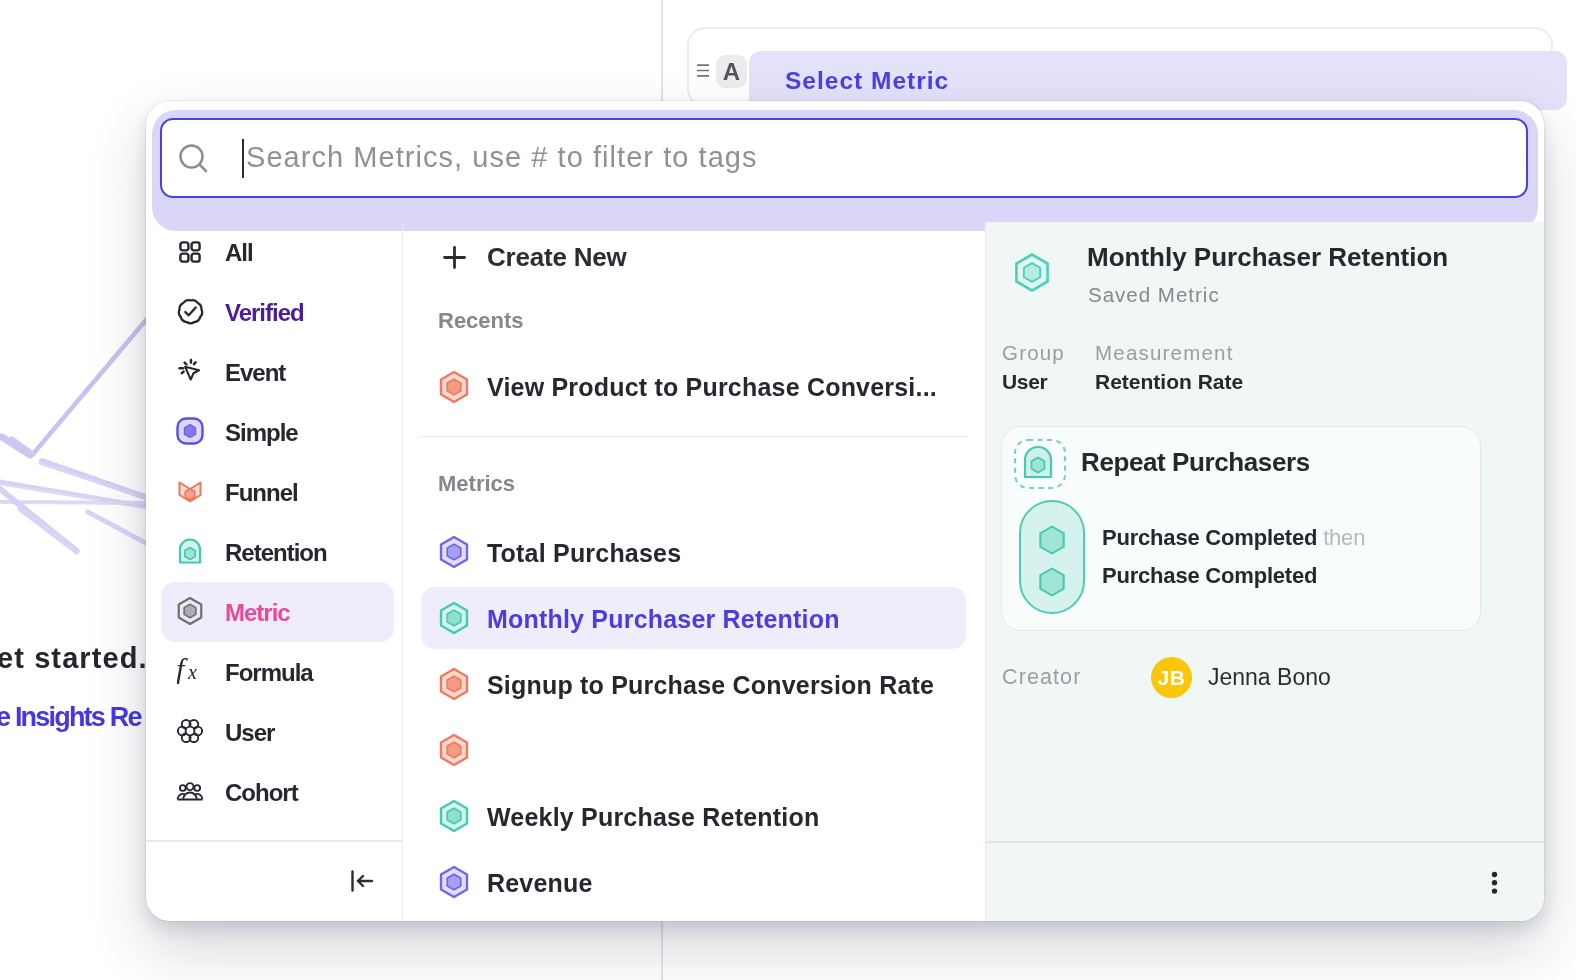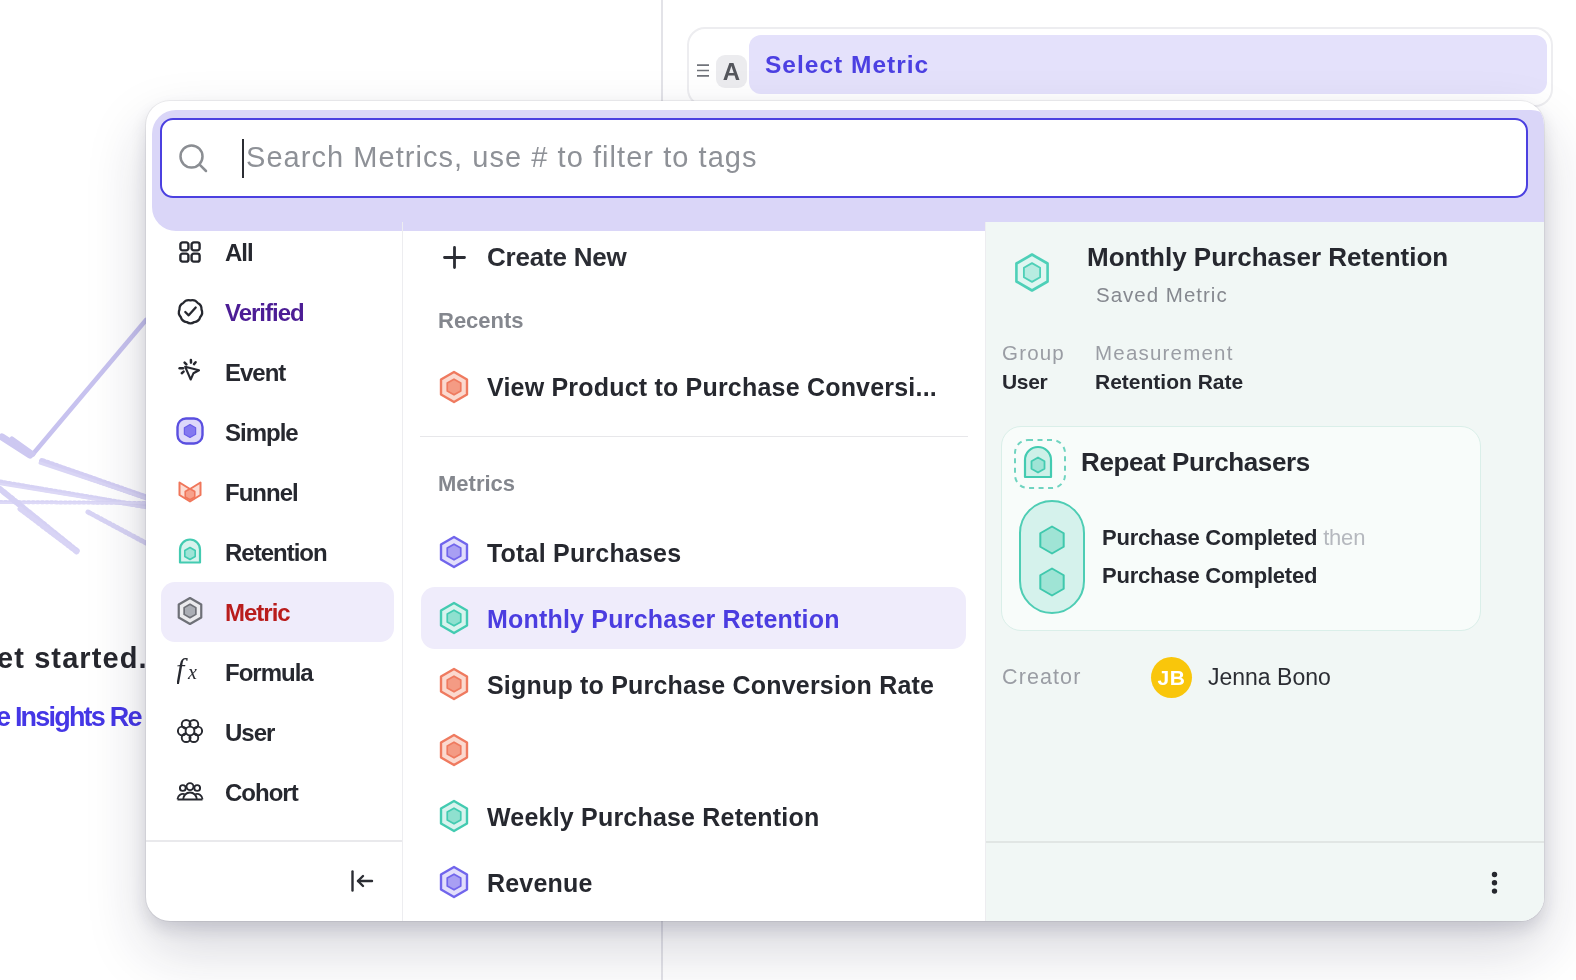--- a/index.html
+++ b/index.html
@@ -22,28 +22,28 @@
 <path d="M88,197 L146,228" stroke="#d8d4f5" stroke-width="5" stroke-linecap="round" stroke-dasharray="2 2.6"></path>
 </svg>
 <div class="abs" style="left:-3px;top:643px;font-size:29px;line-height:30px;font-weight:700;letter-spacing:1.1px;color:#26272e;">et started.</div>
 <div class="abs" style="left:-4px;top:703px;font-size:27px;line-height:28px;font-weight:700;letter-spacing:-1.8px;color:#4537e6;">e Insights Re</div>
 
 <div class="abs" style="left:687px;top:27px;width:866px;height:80px;background:#fff;border:2px solid #ededf0;border-radius:18px;box-sizing:border-box;">
   <svg class="abs" style="left:7px;top:34px;" width="14" height="15" viewBox="0 0 14 15" fill="none">
     <path d="M1,2.2 H13 M1,7.5 H13 M1,12.8 H13" stroke="#70737a" stroke-width="1.7"></path>
   </svg>
   <div class="abs" style="left:27px;top:26px;width:31px;height:33px;background:#ececef;border-radius:9px;color:#54565c;font-size:24px;font-weight:700;text-align:center;line-height:33px;">A</div>
-  <div class="abs" style="left:60px;top:6px;width:798px;height:59px;background:#e4e1fb;border-radius:12px;">
+  <div class="abs" style="left:60px;top:22px;width:798px;height:59px;background:#e4e1fb;border-radius:12px;padding-left:20px;">
     <div style="margin-left:16px;line-height:59px;font-size:24.5px;font-weight:700;letter-spacing:1px;color:#4c40e2;">Select Metric</div>
   </div>
 </div>
 
 <div class="abs" style="left:146px;top:101px;width:1398px;height:820px;background:#fff;border-radius:24px;overflow:hidden;box-shadow:0 0 0 1px rgba(20,20,40,.06),0 8px 16px rgba(30,30,60,.13),0 28px 60px rgba(30,30,60,.18);">
 
-  <div class="abs" style="left:6px;top:9px;width:1386px;height:121px;background:#dad6f8;border-radius:24px;padding-left:17px;">
+  <div class="abs" style="left:6px;top:9px;width:1386px;height:121px;background:#dad6f8;border-radius:24px;">
     <div class="abs" style="left:8px;top:7.5px;width:1368px;height:80px;background:#fff;border:2.5px solid #4b40e0;border-radius:13px;box-sizing:border-box;">
       <svg class="abs" style="left:16px;top:23px;" width="31" height="31" viewBox="0 0 31 31" fill="none">
         <circle cx="13.5" cy="13.5" r="11" stroke="#8b8e93" stroke-width="2.5"></circle>
         <path d="M21.6,21.6 L28,28" stroke="#8b8e93" stroke-width="2.5" stroke-linecap="round"></path>
       </svg>
       <div class="abs" style="left:80px;top:19px;width:2px;height:39px;background:#2b2d33;"></div>
       <div class="abs" style="left:84px;top:0;line-height:75px;font-size:29px;letter-spacing:1.05px;color:#8e9197;">Search Metrics, use # to filter to tags</div>
     </div>
   </div>
 
@@ -82,21 +82,21 @@
   <div class="abs" style="left:79px;top:369px;height:46px;line-height:46px;font-size:24px;font-weight:700;letter-spacing:-1px;color:#26282f;">Funnel</div>
   <svg class="abs" style="left:32px;top:379px;" width="24" height="24" viewBox="0 0 24 24">
       <path d="M1.5,2.5 L12,9 L22.5,2.5 L22.5,15 L12,21.5 L1.5,15 Z" fill="#fcdcd3" stroke="#f0765a" stroke-width="2" stroke-linejoin="round"></path>
       <path d="M12.00,8.80 L16.76,11.55 L16.76,17.05 L12.00,19.80 L7.24,17.05 L7.24,11.55 Z" fill="#f7a18b" stroke="#f0765a" stroke-width="1.6" stroke-linejoin="round"></path>
     </svg>
   <div class="abs" style="left:79px;top:429px;height:46px;line-height:46px;font-size:24px;font-weight:700;letter-spacing:-1px;color:#26282f;">Retention</div>
   <svg class="abs" style="left:31px;top:436px;" width="26" height="28" viewBox="0 0 26 28">
       <path d="M3,25.5 L3,12.5 A10,10 0 0 1 23,12.5 L23,25.5 Z" fill="#d8f3ed" stroke="#43cbb1" stroke-width="2.2" stroke-linejoin="round"></path>
       <path d="M13.00,10.50 L18.20,13.50 L18.20,19.50 L13.00,22.50 L7.80,19.50 L7.80,13.50 Z" fill="#9fe4d6" stroke="#43cbb1" stroke-width="1.6" stroke-linejoin="round"></path>
     </svg>
-  <div class="abs" style="left:79px;top:489px;height:46px;line-height:46px;font-size:24px;font-weight:700;letter-spacing:-1px;color:#b91c1c;">Metric</div>
+  <div class="abs" style="left:79px;top:489px;height:46px;line-height:46px;font-size:24px;font-weight:700;letter-spacing:-1px;color:#ec4899;">Metric</div>
   <svg class="abs" style="left:31px;top:495px;" width="26" height="30" viewBox="0 0 26 30">
       <path d="M13.00,2.00 L24.26,8.50 L24.26,21.50 L13.00,28.00 L1.74,21.50 L1.74,8.50 Z" fill="#ebebee" stroke="#6e7077" stroke-width="2.2" stroke-linejoin="round"></path>
       <path d="M13.00,8.25 L18.85,11.62 L18.85,18.38 L13.00,21.75 L7.15,18.38 L7.15,11.62 Z" fill="#aaadb4" stroke="#6e7077" stroke-width="1.7" stroke-linejoin="round"></path>
     </svg>
   <div class="abs" style="left:79px;top:549px;height:46px;line-height:46px;font-size:24px;font-weight:700;letter-spacing:-1px;color:#26282f;">Formula</div>
   <svg class="abs" style="left:31px;top:557px;" width="26" height="26" viewBox="0 0 26 26">
       <text x="-1" y="21" font-size="30" font-style="italic" font-family="Liberation Serif" fill="#26282f">f</text>
       <text x="11" y="21" font-size="20" font-style="italic" font-family="Liberation Serif" fill="#26282f">x</text>
     </svg>
   <div class="abs" style="left:79px;top:609px;height:46px;line-height:46px;font-size:24px;font-weight:700;letter-spacing:-1px;color:#26282f;">User</div>
@@ -175,21 +175,21 @@
       <path d="M15.00,9.20 L21.75,13.10 L21.75,20.90 L15.00,24.80 L8.25,20.90 L8.25,13.10 Z" fill="#a89ff3" stroke="#7165ec" stroke-width="1.7" stroke-linejoin="round"></path>
     </svg>
   <div class="abs" style="left:341px;top:768px;font-size:25px;font-weight:700;letter-spacing:0.2px;line-height:28px;color:#26282f;">Revenue</div>
 
   <div class="abs" style="left:840px;top:121px;width:558px;height:699px;background:#f1f7f5;"></div>
   <svg class="abs" style="left:868px;top:151px;" width="36" height="41" viewBox="0 0 36 41">
       <path d="M18.00,2.50 L33.59,11.50 L33.59,29.50 L18.00,38.50 L2.41,29.50 L2.41,11.50 Z" fill="#e0f6f1" stroke="#4ed0b8" stroke-width="2.6" stroke-linejoin="round"></path>
       <path d="M18.00,11.14 L26.11,15.82 L26.11,25.18 L18.00,29.86 L9.89,25.18 L9.89,15.82 Z" fill="#b7ece1" stroke="#4ed0b8" stroke-width="1.8" stroke-linejoin="round"></path>
     </svg>
   <div class="abs" style="left:941px;top:142px;font-size:26px;font-weight:700;line-height:28px;color:#26282f;">Monthly Purchaser Retention</div>
-  <div class="abs" style="left:942px;top:183px;font-size:20.5px;letter-spacing:1px;line-height:22px;color:#85888f;margin-left:8px;">Saved Metric</div>
+  <div class="abs" style="left:942px;top:183px;font-size:20.5px;letter-spacing:1px;line-height:22px;color:#85888f;">Saved Metric</div>
   <div class="abs" style="left:856px;top:240px;font-size:20.5px;letter-spacing:1.2px;line-height:23px;font-weight:400;color:#9a9da4;">Group</div>
   <div class="abs" style="left:949px;top:240px;font-size:20.5px;letter-spacing:1.2px;line-height:23px;font-weight:400;color:#9a9da4;">Measurement</div>
   <div class="abs" style="left:856px;top:269px;font-size:21px;font-weight:700;letter-spacing:-0.3px;line-height:23px;color:#26282f;">User</div>
   <div class="abs" style="left:949px;top:269px;font-size:21px;font-weight:700;letter-spacing:0px;line-height:23px;color:#26282f;text-align:right;">Retention Rate</div>
   <div class="abs" style="left:855px;top:325px;width:480px;height:205px;background:#f8fcfa;border:1.5px solid #daefe9;border-radius:20px;box-sizing:border-box;">
     <div class="abs" style="left:12px;top:12px;width:52px;height:50px;">
         <svg class="abs" style="left:0;top:0;" width="52" height="50" viewBox="0 0 52 50" fill="none">
           <rect x="1" y="1" width="50" height="48" rx="13" stroke="#6fd4c0" stroke-width="2" stroke-dasharray="5 4.5"></rect>
         </svg>
       <svg class="abs" style="left:6px;top:5px;" width="36" height="36" viewBox="0 0 36 36">

